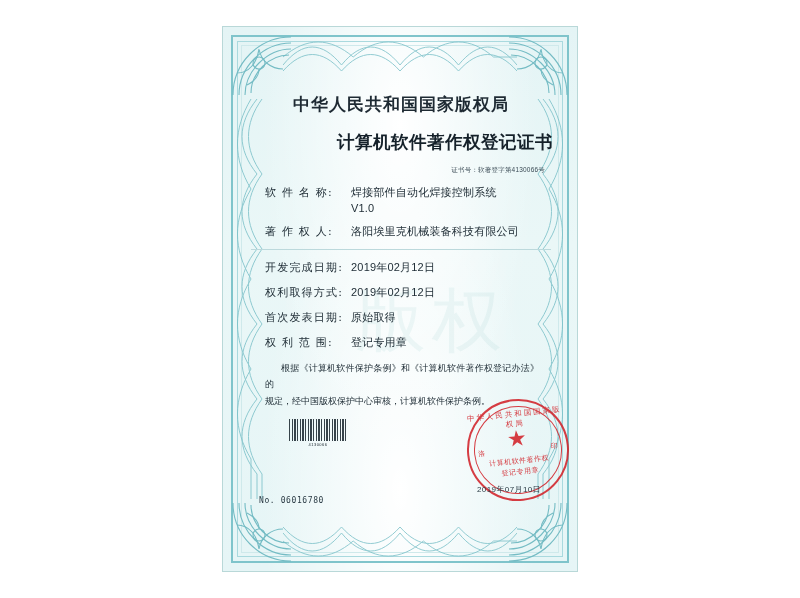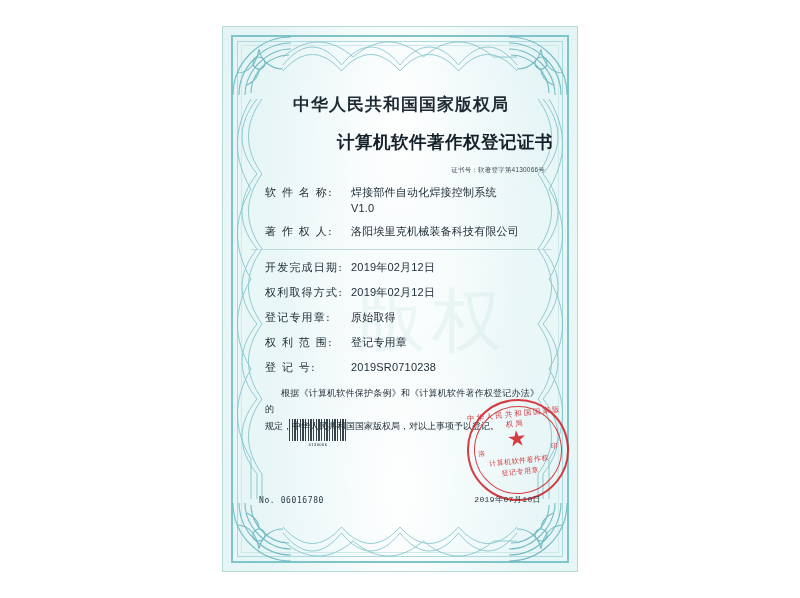--- a/index.html
+++ b/index.html
@@ -244,25 +244,25 @@
     left: 36px;
     bottom: 66px;
     font-size: 8px;
     color: #2a3a44;
     letter-spacing: .6px;
     font-family: "DejaVu Sans Mono", monospace;
   }
   .footer-date {
     position: absolute;
     right: 36px;
-    bottom: 66px;
+    bottom: 76px;
     font-size: 8px;
     color: #2a3a44;
     letter-spacing: .4px;
-    font-family: Liberation Mono, monospace;
+    font-family: Liberation Sans, sans-serif;
   }
   .watermark {
     position: absolute;
     left: 50%;
     top: 54%;
     transform: translate(-50%,-50%);
     font-size: 70px;
     color: rgba(120, 185, 190, 0.10);
     font-family: "DejaVu Sans", sans-serif;
     letter-spacing: 6px;
@@ -400,36 +400,32 @@
       <div class="fields group-b">
         <div class="row">
           <div class="lbl">开发完成日期:</div>
           <div class="val">2019年02月12日</div>
         </div>
         <div class="row">
           <div class="lbl">权利取得方式:</div>
           <div class="val">2019年02月12日</div>
         </div>
         <div class="row">
-          <div class="lbl">登记专用章:</div>
+          <div class="lbl">首次发表日期:</div>
           <div class="val">原始取得</div>
         </div>
         <div class="row">
           <div class="lbl">权 利 范 围:</div>
           <div class="val">登记专用章</div>
         </div>
-        <div class="row">
-          <div class="lbl">登 记 号:</div>
-          <div class="val">2019SR0710238</div>
-        </div>
       </div>
 
       <div class="statement">
         <span class="indent">根据《计算机软件保护条例》和《计算机软件著作权登记办法》的</span><br>
-        <span>规定，中华人民共和国国家版权局，对以上事项予以登记。</span>
+        <span>规定，经中国版权保护中心审核，计算机软件保护条例。</span>
       </div>
     </div>
 
     <div class="barcode"></div>
     <div class="barcode-caption">4130066</div>
 
     <div class="seal">
       <div class="seal-inner"></div>
       <div class="seal-arc">中华人民共和国国家版权局</div>
       <div class="seal-star">★</div>

